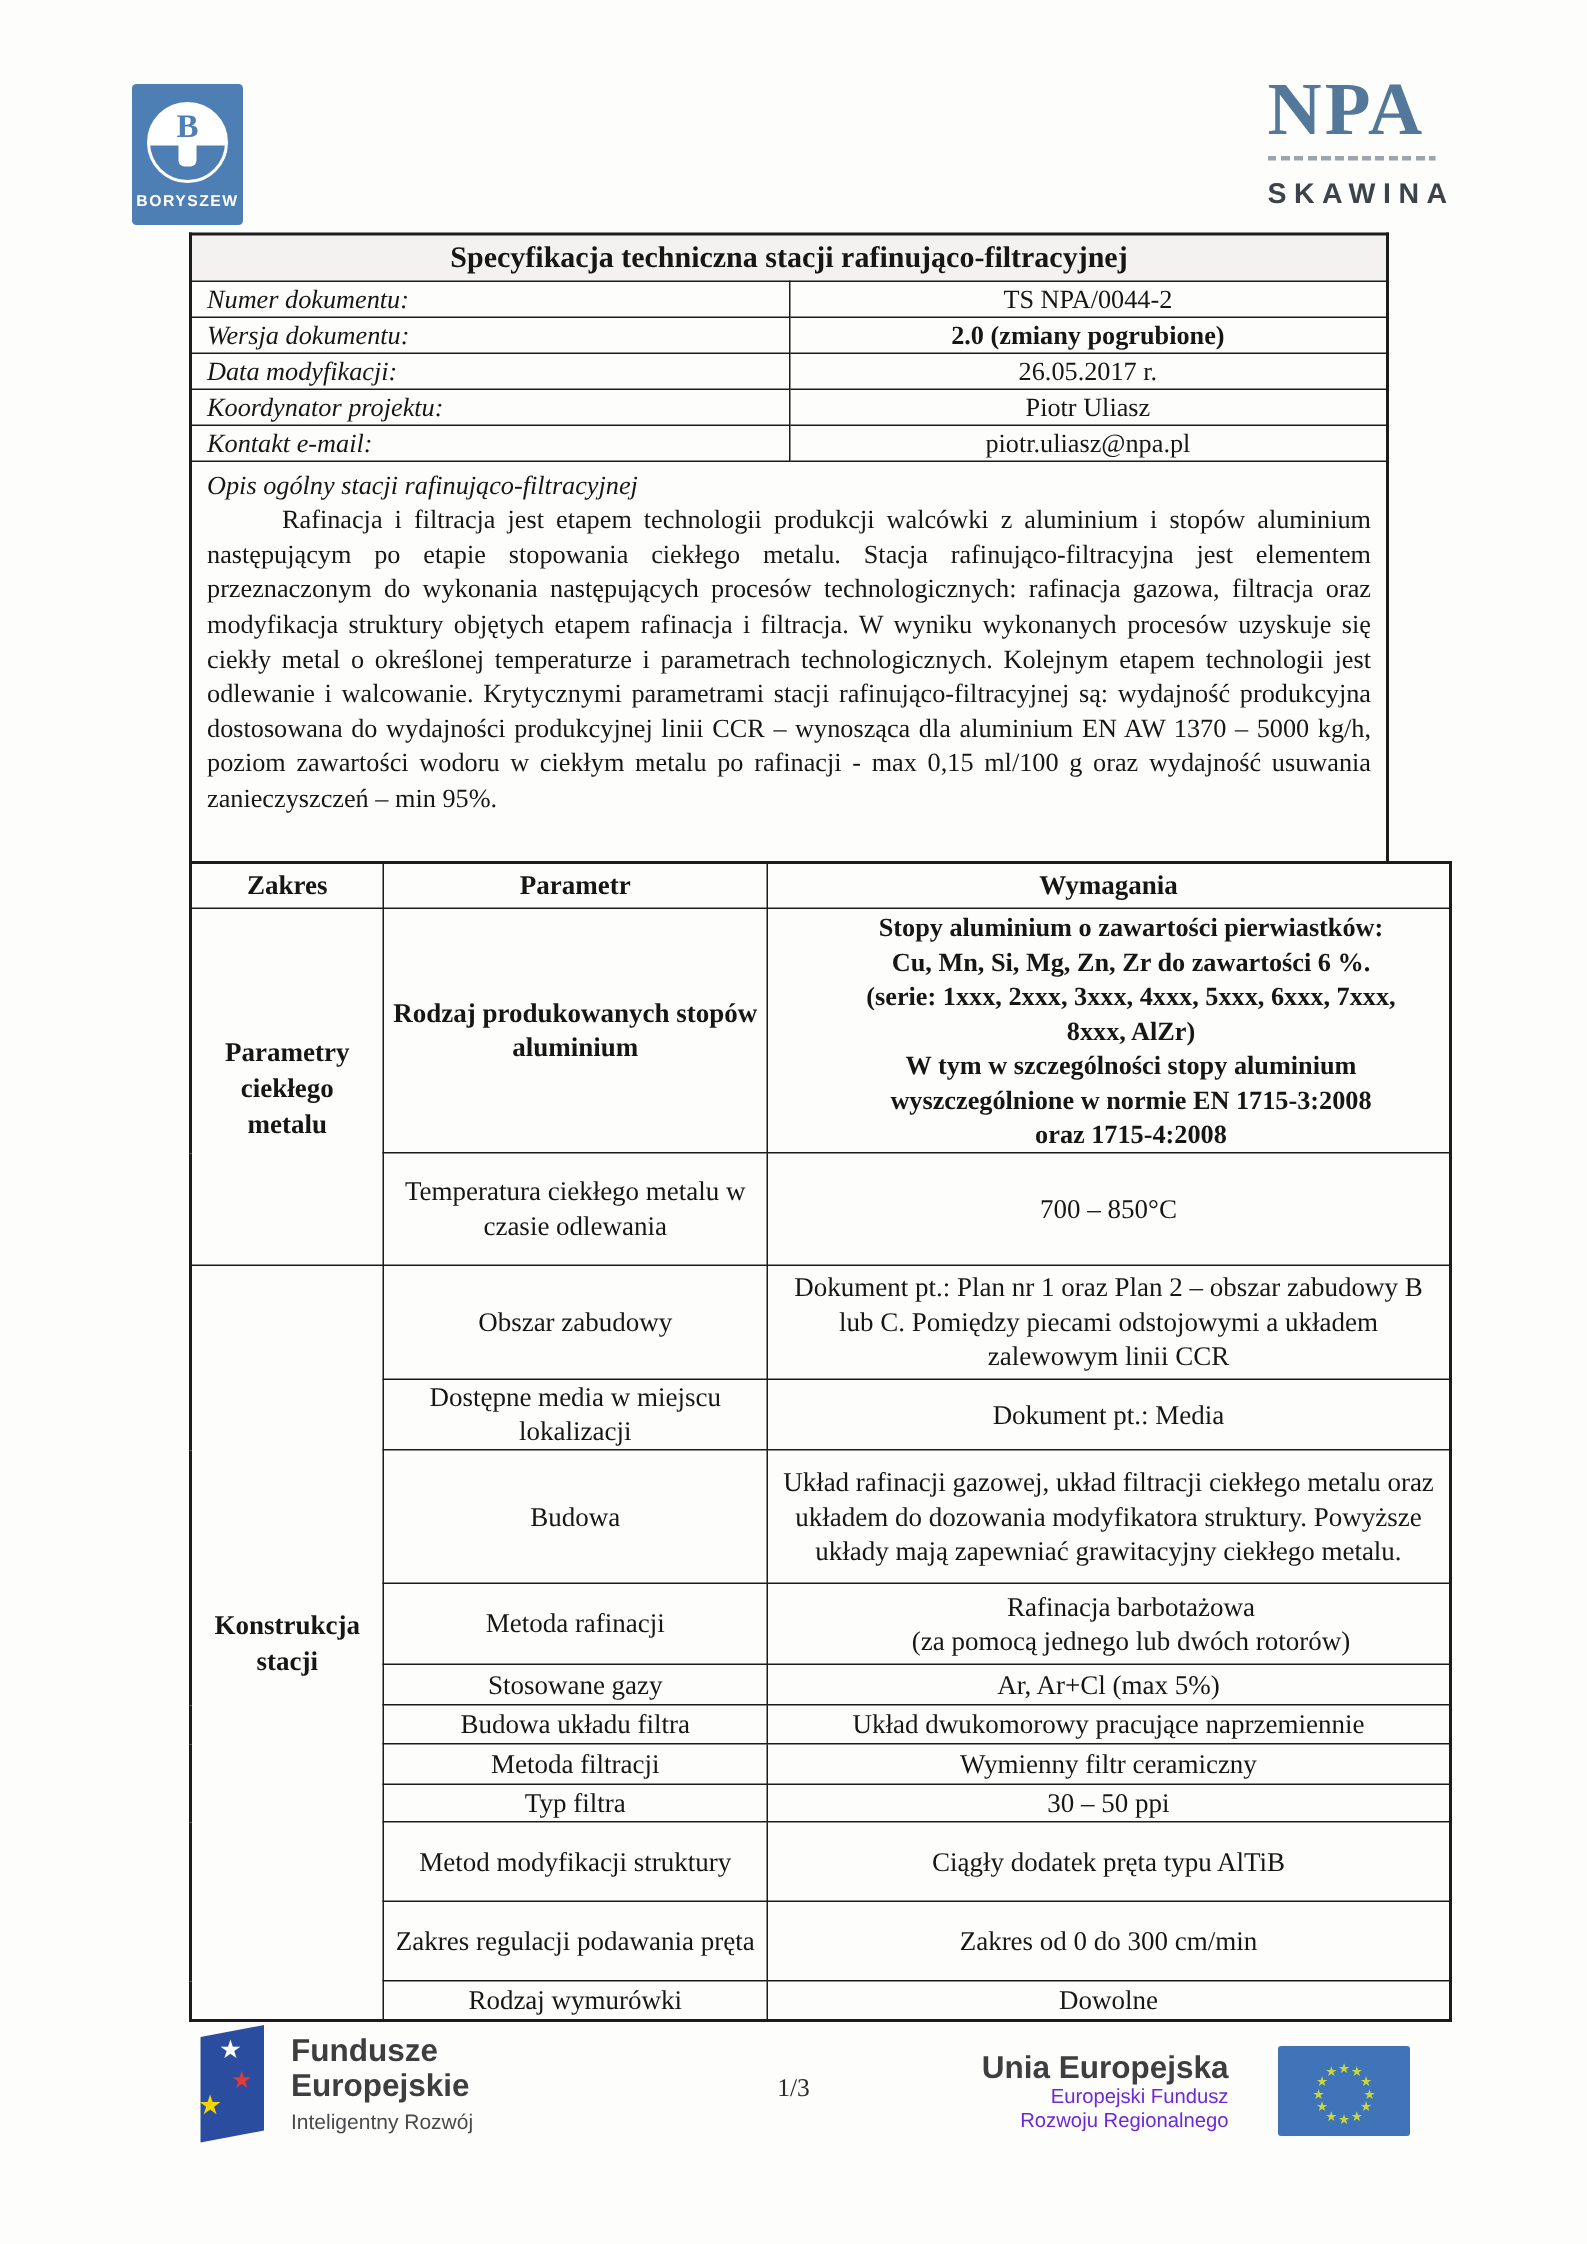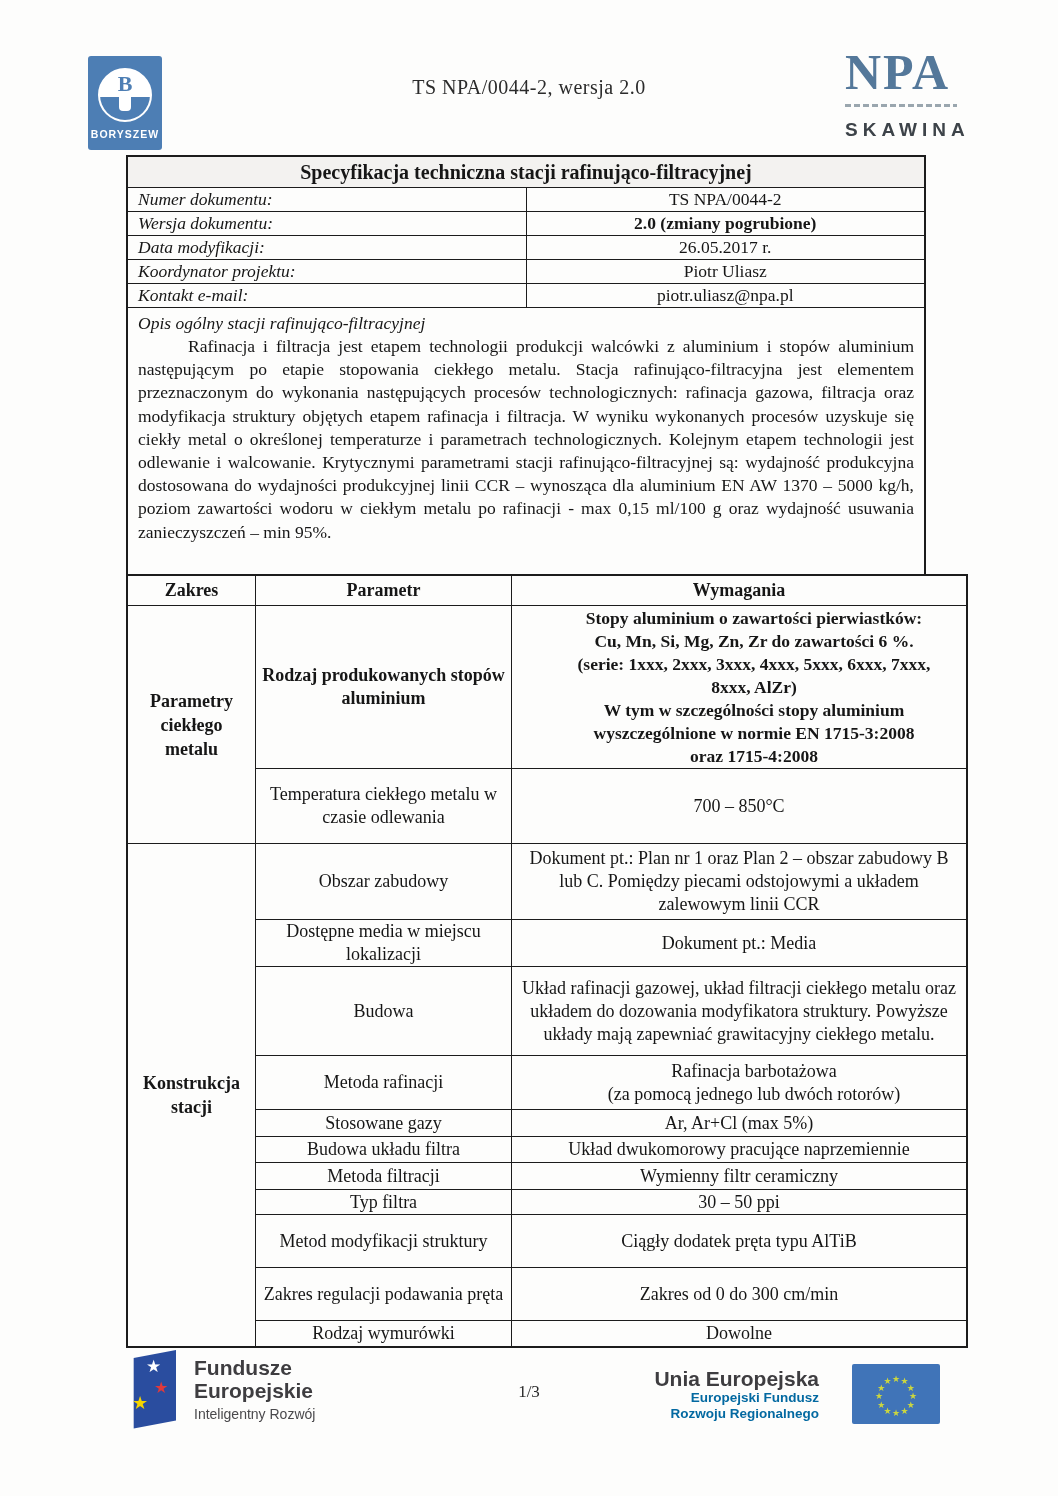--- a/index.html
+++ b/index.html
@@ -64,39 +64,38 @@
           clip-path:polygon(8% 10%,100% 0,100% 88%,8% 98%);}
   .fe-flag .star{position:absolute;line-height:1;}
   .fe-text{padding-top:6px;}
   .fe-l1,.fe-l2{font-size:21px;font-weight:bold;color:#3e3d40;line-height:23px;}
   .fe-l3{font-size:14px;color:#4a494c;margin-top:4px;}
   .pagenum{position:absolute;left:0;top:40px;width:1058px;text-align:center;
            font-family:"Liberation Serif",serif;font-size:17px;color:#2b2b2b;}
   .eu{position:absolute;right:118px;top:22px;display:flex;align-items:flex-start;}
   .eu-text{text-align:right;margin-right:33px;padding-top:4px;}
   .eu-l1{font-size:21px;font-weight:bold;color:#3e3d40;line-height:22px;}
-  .eu-l2,.eu-l3{font-size:13.5px;font-weight:700;color:#0369a1;line-height:16px;}
+  .eu-l2,.eu-l3{font-size:13.5px;font-weight:400;color:#6d28d9;line-height:16px;}
   .eu-flag{width:88px;height:60px;background:var(--eu-flag-blue);border-radius:2px;position:relative;}
   .eu-flag svg{position:absolute;left:0;top:0;}
 </style>
 </head>
 <body>
 
 <div class="page">
 
   <div class="boryszew">
     <div class="bory-circle">
       <div class="half"></div>
       <div class="bletter">B</div>
       <div class="flask"></div>
     </div>
     <div class="bory-text">BORYSZEW</div>
   </div>
 
-  <div class="hdr-docref">TS NPA/0044-2, wersja 2.0</div>
 
   <div class="npa">
     <div class="npa-word">NPA</div>
     <div class="npa-line"></div>
     <div class="npa-city">SKAWINA</div>
   </div>
 
   <div class="tables">
     <table class="info-table">
       <tbody>

